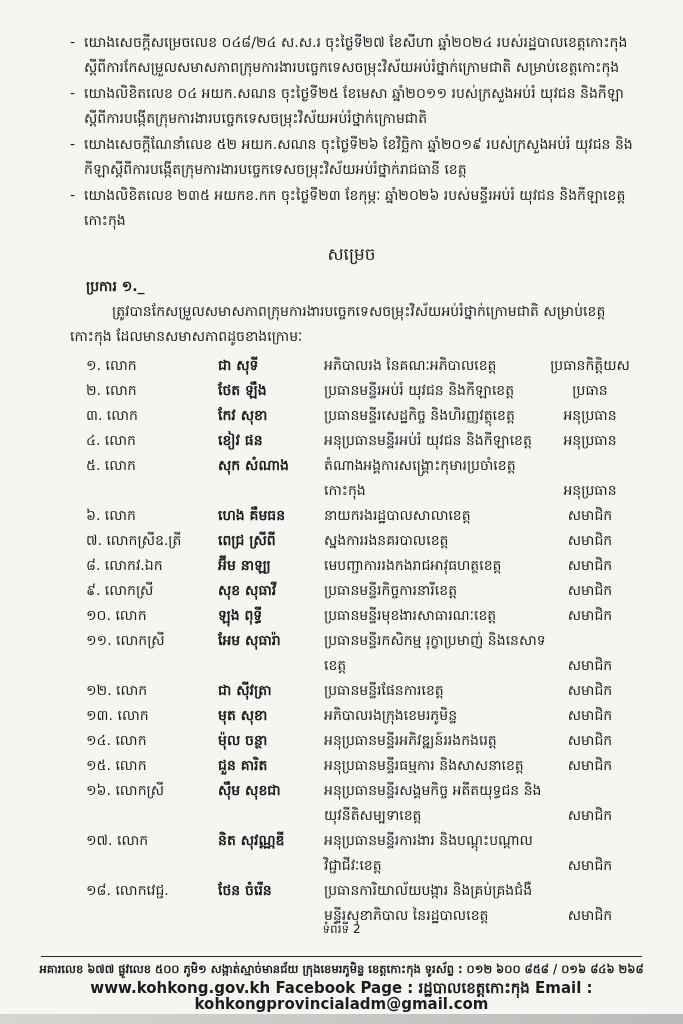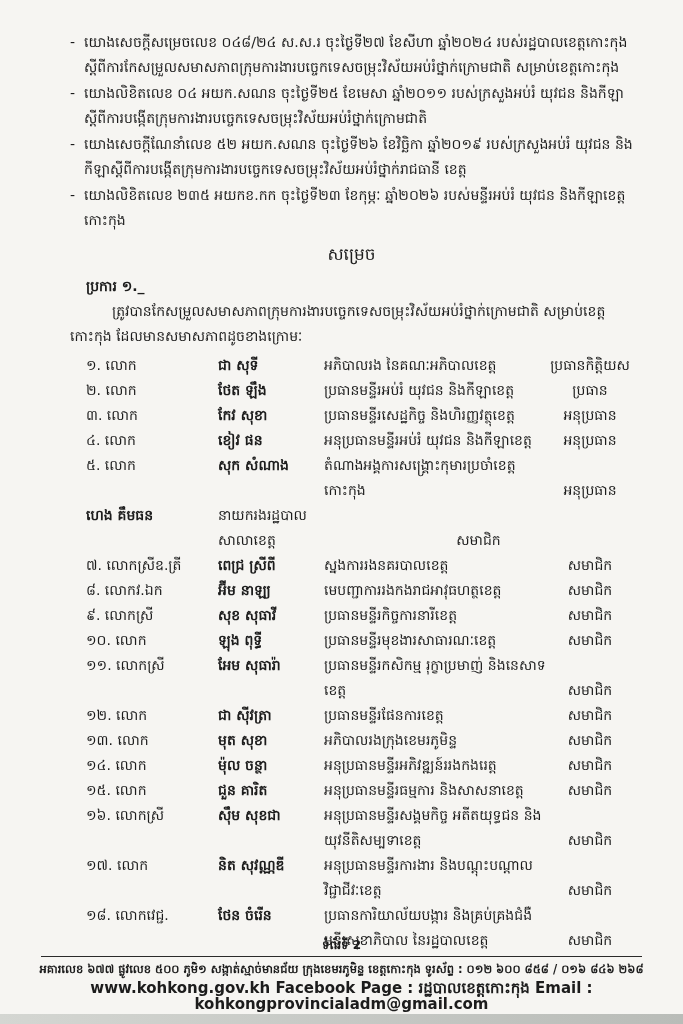--- a/index.html
+++ b/index.html
@@ -72,23 +72,23 @@
   
   .footer {
     position: absolute;
     left: 0;
     bottom: 12px;
     width: 100%;
     text-align: center;
   }
   .page-label {
     font-size: 12px;
-    font-weight: bold;
+    font-weight: normal;
     line-height: 18px;
-    margin-bottom: 2px;
+    margin-bottom: 18px;
   }
   .footer-rule {
     border: none;
     border-top: 1.6px solid #2a2a2a;
     width: 88%;
     margin: 0 auto 4px auto;
   }
   .footer-address {
     font-size: 11.5px;
     font-weight: bold;
@@ -185,20 +185,21 @@
       <span class="member-no">៥. លោក</span>
       <span class="member-name">សុក សំណាង</span>
       <span class="member-position">
         <span>តំណាងអង្គការសង្គ្រោះកុមារប្រចាំខេត្តកោះកុង</span>
         
       </span>
       <span class="member-role">អនុប្រធាន</span>
     </div>
 
     <div class="member-row">
+      <span class="member-no">៦. លោក</span>
       <span class="member-name">ហេង គឹមធន</span>
       <span class="member-position">
         <span>នាយករងរដ្ឋបាលសាលាខេត្ត</span>
         
       </span>
       <span class="member-role">សមាជិក</span>
     </div>
 
     <div class="member-row">
       <span class="member-no">៧. លោកស្រីឧ.ត្រី</span>

